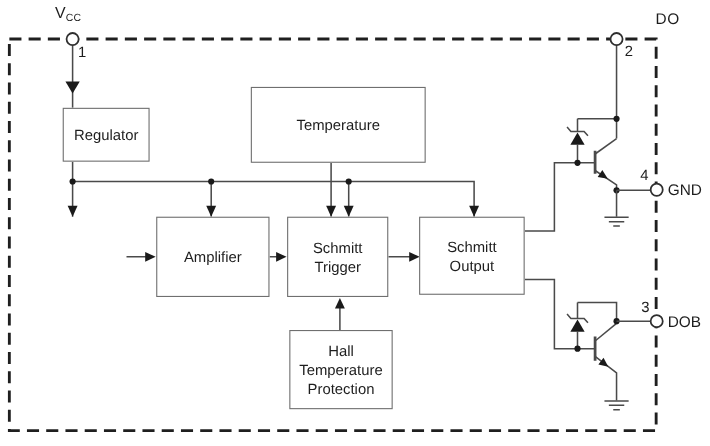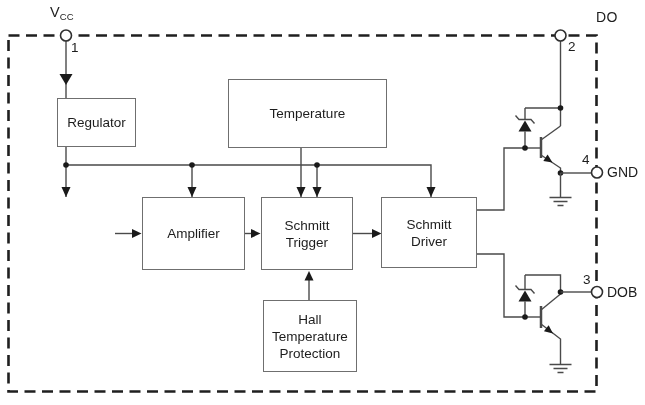--- a/index.html
+++ b/index.html
@@ -119,21 +119,21 @@
     <div>Amplifier</div>
   </div>
 
   <div class="block" style="left:261px;top:197px;width:92px;height:73px;">
     <div>Schmitt</div>
     <div>Trigger</div>
   </div>
 
   <div class="block" style="left:381px;top:197px;width:96px;height:71px;">
     <div>Schmitt</div>
-    <div>Driver</div>
+    <div>Output</div>
   </div>
 
   <div class="block" style="left:263px;top:300px;width:94px;height:72px;">
     <div>Hall</div>
     <div>Temperature</div>
     <div>Protection</div>
   </div>
 
   <div class="plabel" style="left:50px;top:4px;font-size:14.5px;"><span>V</span><span class="vcc-sub">CC</span></div>
   <div class="pnum" style="left:71px;top:40px;">1</div>

